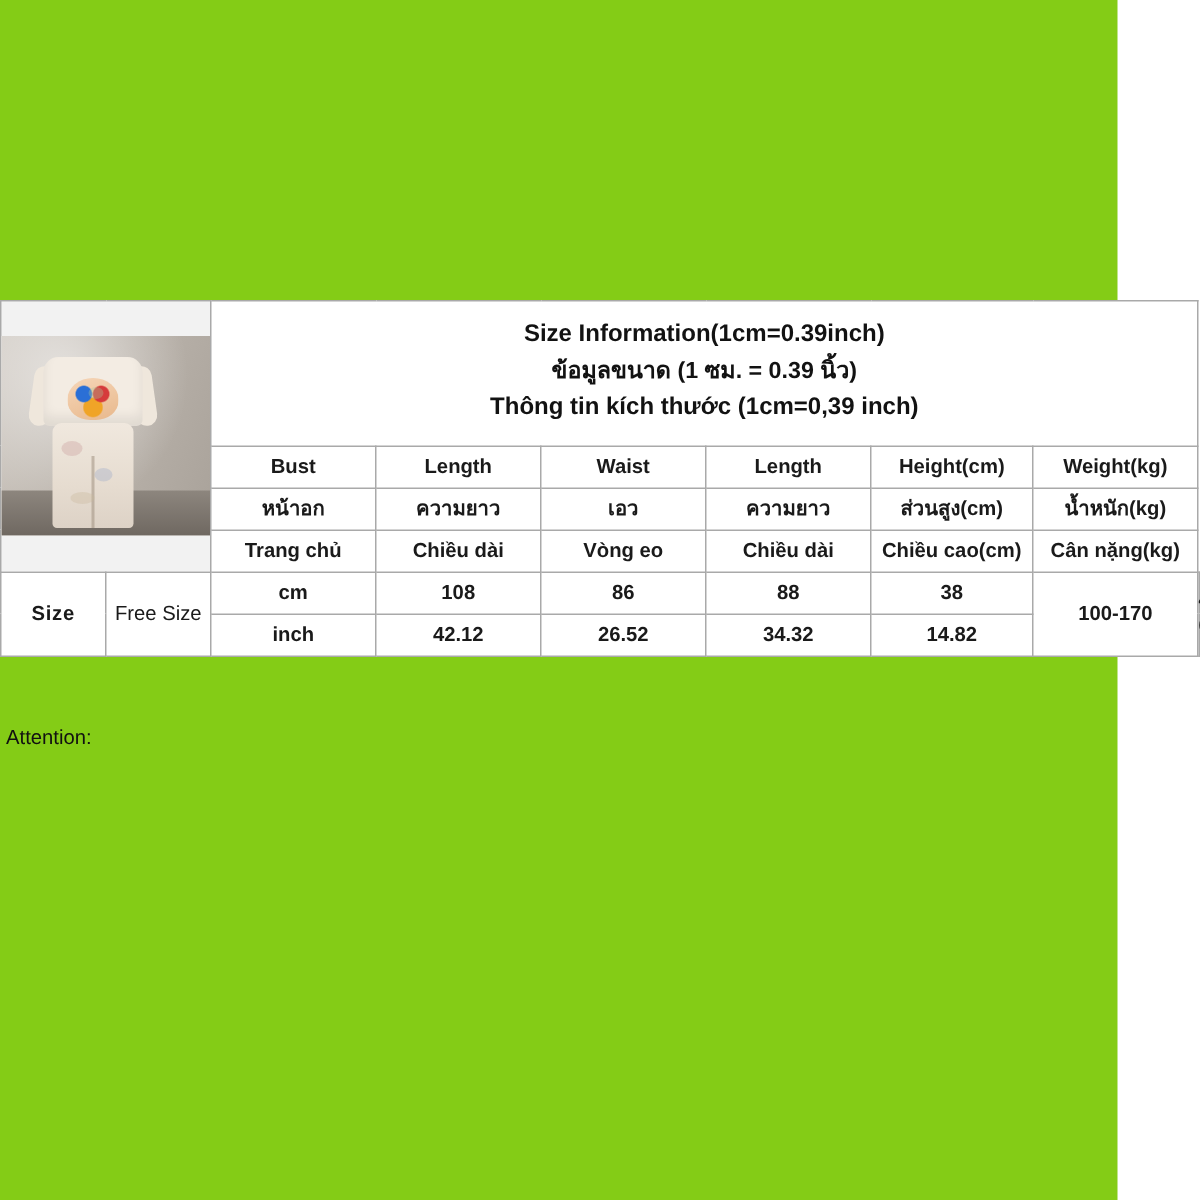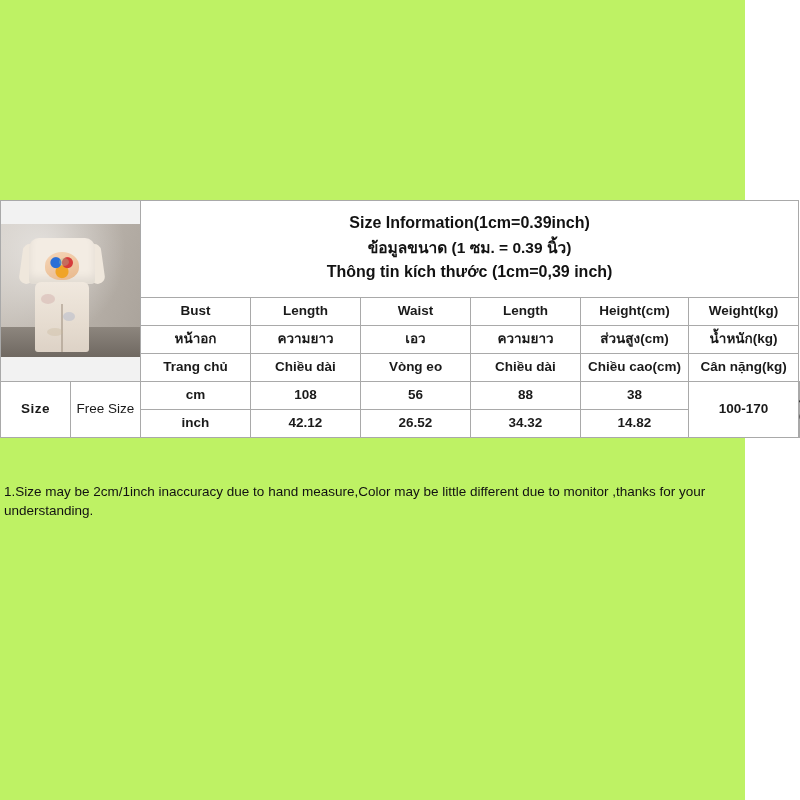--- a/index.html
+++ b/index.html
@@ -10,21 +10,21 @@
   body {
     width: 800px;
     height: 800px;
     font-family: "Liberation Sans", sans-serif;
     overflow: hidden;
   }
   .page {
     position: relative;
     width: 745px;
     height: 800px;
-    background: #bef264;
+    background: #84cc16;
   }
   .chart-wrap {
     position: absolute;
     left: 0;
     top: 200px;
     width: 800px;
     background: #ffffff;
   }
   table.size-table {
     border-collapse: collapse;
@@ -242,35 +242,35 @@
           <td class="hdr vn">Chiều dài</td>
           <td class="hdr vn">Chiều cao(cm)</td>
           <td class="hdr vn">Cân nặng(kg)</td>
         </tr>
 
         <tr>
           <td class="size-label-cell" rowspan="3">Size</td>
           <td class="freesize-cell" rowspan="2">Free Size</td>
           <td class="unit-cell">cm</td>
           <td class="val-cell">108</td>
-          <td class="val-cell">56</td>
+          <td class="val-cell">86</td>
           <td class="val-cell">88</td>
           <td class="val-cell">38</td>
           <td class="val-cell" rowspan="2">100-170</td>
           <td class="val-cell" rowspan="2">40-60</td>
         </tr>
 
         <tr>
           <td class="unit-cell">inch</td>
           <td class="val-cell">42.12</td>
           <td class="val-cell">26.52</td>
           <td class="val-cell">34.32</td>
           <td class="val-cell">14.82</td>
         </tr>
       </tbody>
     </table>
   </div>
 
   <div class="attention">
-    <div>1.Size may be 2cm/1inch inaccuracy due to hand measure,Color may be little different due to monitor ,thanks for your understanding.</div>
+    <div>Attention:</div>
   </div>
 
 </div>
 
 </body></html>

